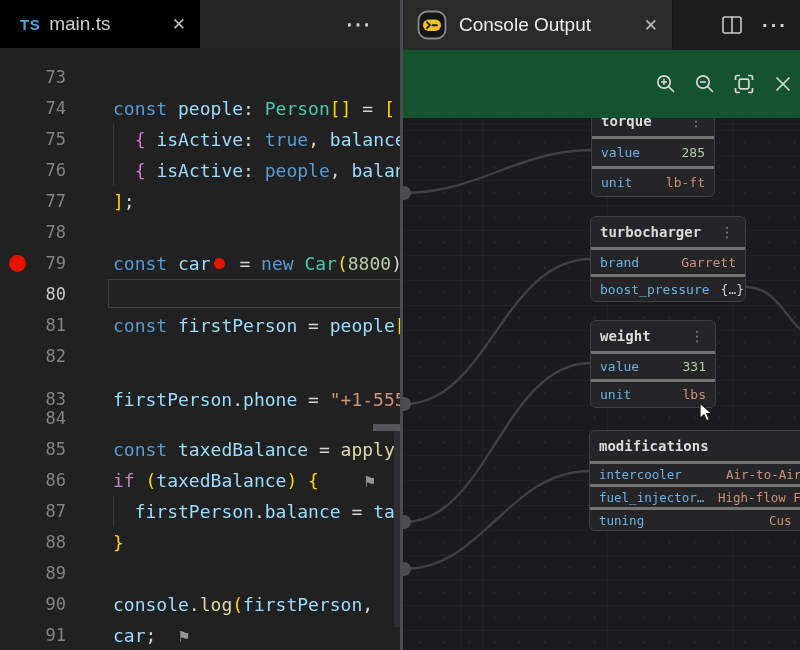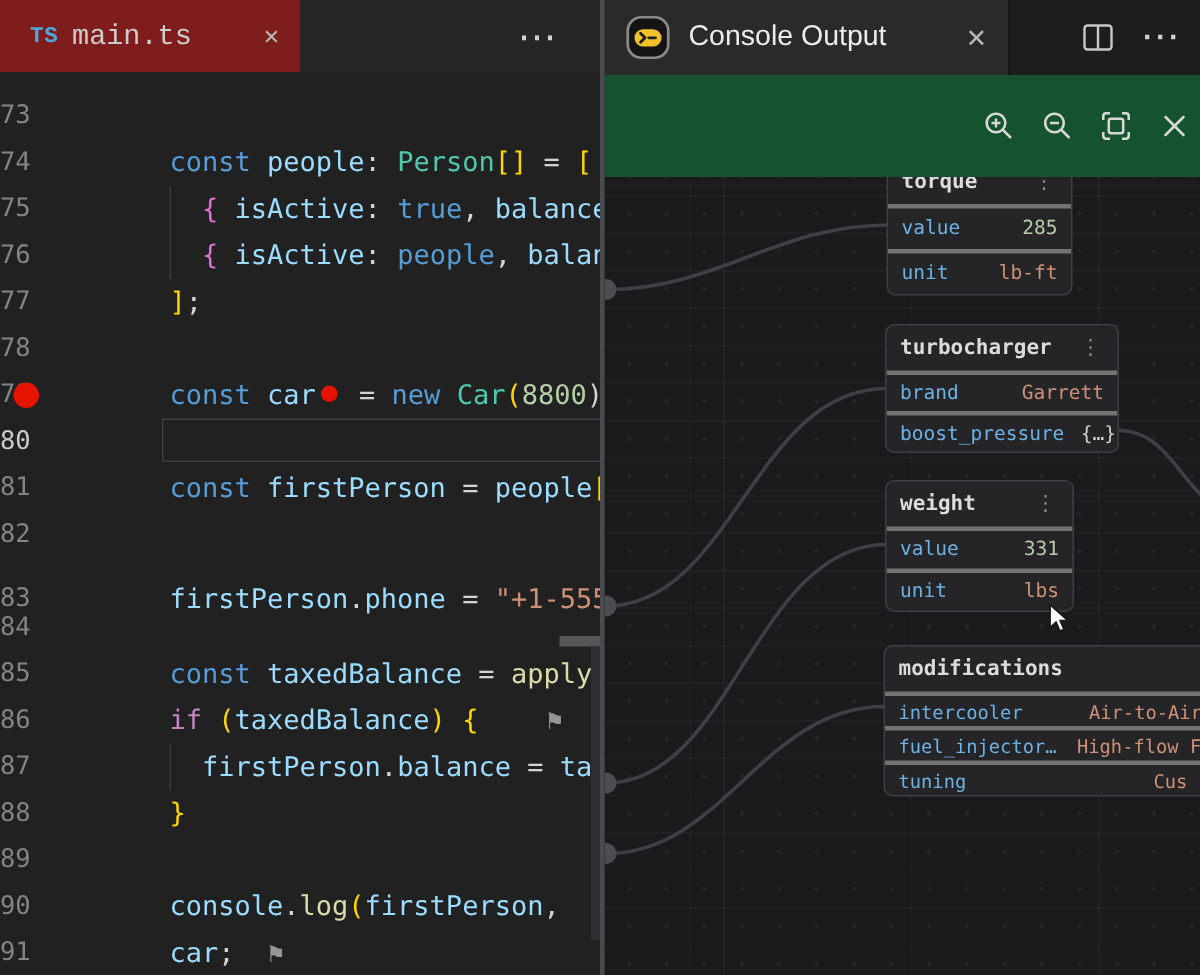--- a/index.html
+++ b/index.html
@@ -1,30 +1,30 @@
 <!DOCTYPE html>
 <html><head>
 <meta charset="utf-8">
 <style>
   html,body{margin:0;padding:0;background:#111;}
   .root{position:relative;width:800px;height:650px;overflow:hidden;background:#1d1d1e;
         font-family:"Liberation Sans",sans-serif;-webkit-font-smoothing:antialiased;}
   
   .editor-pane{position:absolute;left:0;top:0;width:400px;height:650px;background:#212121;overflow:hidden;}
   .tabbar{position:absolute;left:0;top:0;width:400px;height:48px;background:#262627;display:flex;}
-  .tab{width:200px;height:48px;background:#7f1d1d;display:flex;align-items:center;padding:0 10px 0 20px;box-sizing:border-box;font-family:Liberation Mono, monospace;}
+  .tab{width:200px;height:48px;background:#000000;display:flex;align-items:center;padding:0 10px 0 20px;box-sizing:border-box;}
   .ts-icon{color:#4fa8d8;font-weight:bold;font-size:15px;margin-right:9px;letter-spacing:.5px;}
   .tab-title{color:#cdcdcd;font-size:19px;flex:1;}
   .tab-close{color:#b9b9b9;font-size:17px;padding:2px 4px;cursor:pointer;}
   .tab-overflow{position:absolute;left:340px;top:8px;width:36px;height:32px;color:#d2d2d2;font-size:26px;
                 display:flex;align-items:center;justify-content:center;}
   .code-area{position:absolute;left:0;top:48px;width:400px;height:602px;overflow:hidden;}
   .code-layer{position:absolute;inset:0;font-family:"DejaVu Sans Mono",monospace;font-size:18px;}
   .code-line{position:absolute;left:0;width:400px;height:31px;line-height:31px;white-space:pre;}
-  .lnum{position:absolute;left:0;top:0;width:66px;text-align:left;color:#848484;font-size:17px;}
+  .lnum{position:absolute;left:0;top:0;width:66px;text-align:right;color:#848484;font-size:17px;}
   .lnum.active{color:#cacaca;}
   .ltext{position:absolute;left:113px;top:0;white-space:pre;}
   .kw{color:#569cd6}.ctrl{color:#c586c0}.var{color:#9cdcfe}.type{color:#4ec9b0}.fn{color:#dcdcaa}
   .str{color:#ce9178}.num{color:#b5cea8}.pun{color:#d4d4d4}.b1{color:#ffd700}.b2{color:#da70d6}
   .bp-inline{display:inline-block;width:11px;height:11px;border-radius:50%;background:#e51400;margin:0 4px 3px 3px;vertical-align:middle;}
   .bp-gutter{position:absolute;left:9px;width:17px;height:17px;border-radius:50%;background:#e51400;}
   .flag{color:#969696;font-size:15px;font-family:"DejaVu Sans",sans-serif;}
   .indent-guide{position:absolute;left:113px;width:1px;height:31px;background:#3a3a3a;}
   .cur-line{position:absolute;left:108px;width:300px;height:29px;border:1.5px solid #3c3c42;box-sizing:border-box;}
   .sb-h{position:absolute;left:373px;top:376px;width:28px;height:7px;background:#55555a;}

